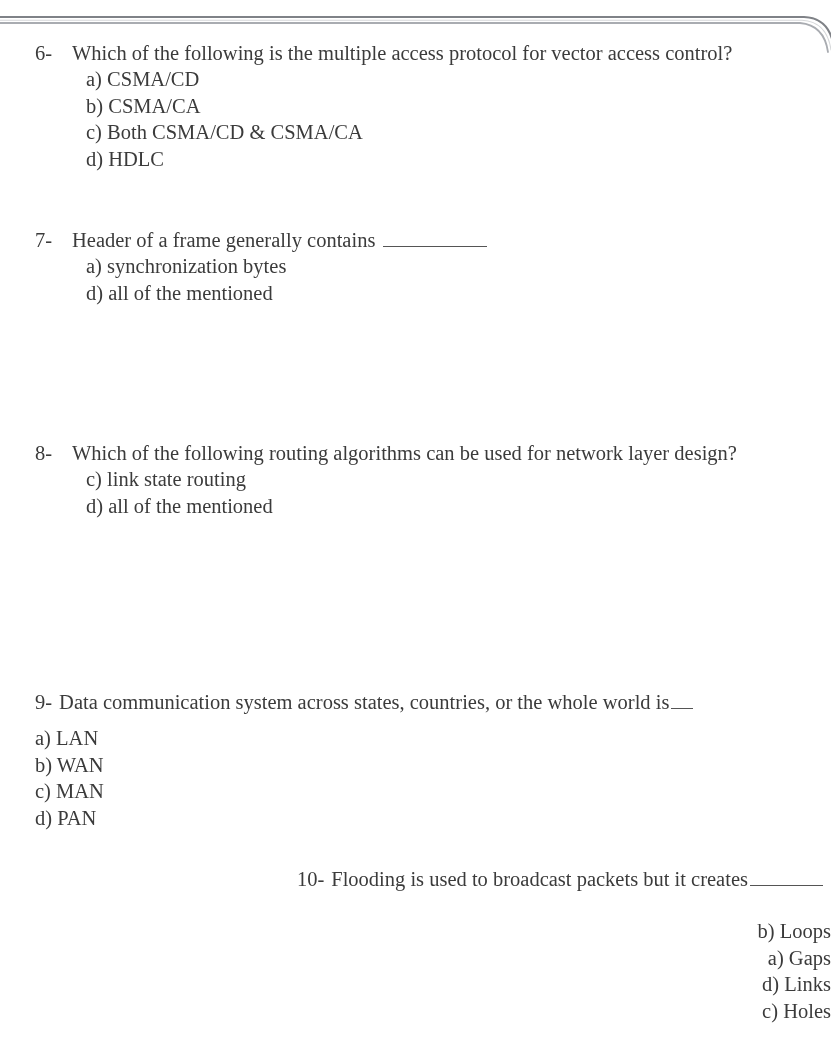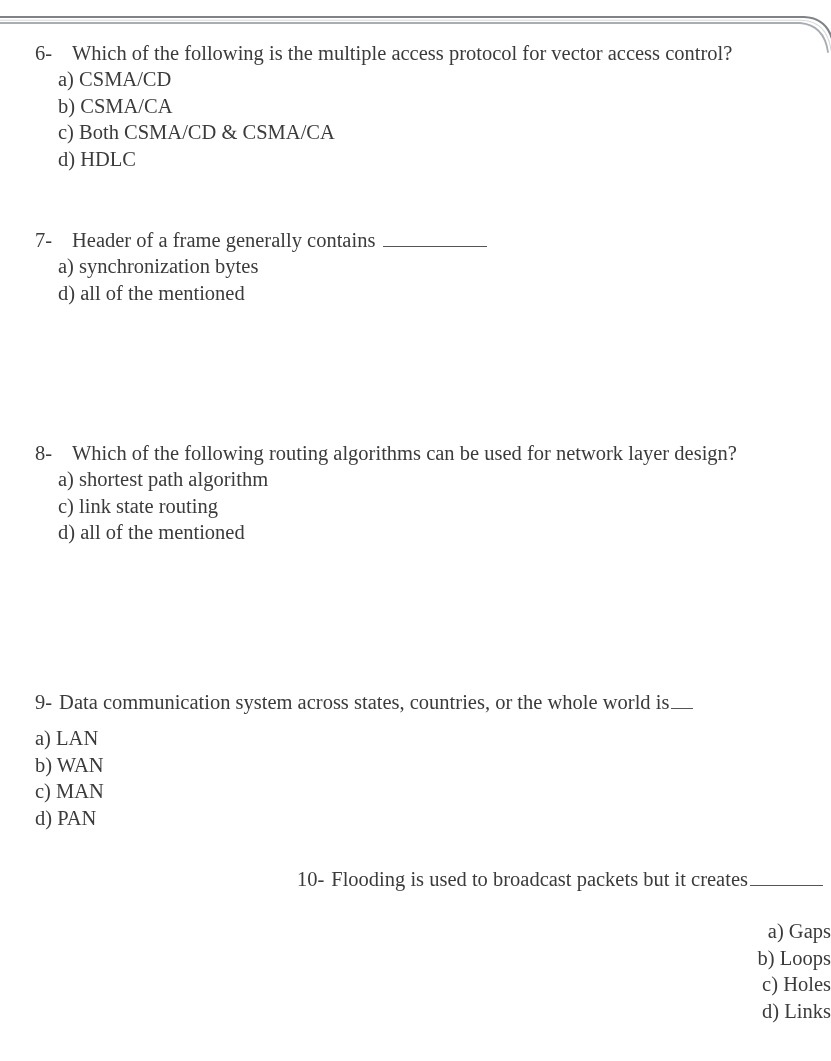--- a/index.html
+++ b/index.html
@@ -85,21 +85,21 @@
     height: 0.92em;
     margin-left: 2px;
   }
   .blank.sp {
     margin-left: 8px;
   }
 
   .q-options {
     font-size: 20.5px;
     line-height: 26.5px;
-    padding-left: 58px;
+    padding-left: 86px;
   }
   .q-options.flush {
     padding-left: 35px;
   }
   .opt {
     white-space: pre;
   }
 </style>
 </head>
 <body>
@@ -139,21 +139,20 @@
         <div class="opt">d) all of the mentioned</div>
       </div>
     </div>
 
     <div class="q-block" style="top:440px;">
       <div class="q-head">
         <span class="q-num">8-</span>
         <span class="q-text">Which of the following routing algorithms can be used for network layer design?</span>
       </div>
       <div class="q-options">
-        <div class="opt">a) shortest path algorithm</div>
         <div class="opt">c) link state routing</div>
         <div class="opt">d) all of the mentioned</div>
       </div>
     </div>
 
     <div class="q-block" style="top:689px;">
       <div class="q-head flow">
         <span class="q-num">9-</span><span class="q-text"><span>Data communication system across states, countries, or the whole world is</span><span class="blank" style="width:22px;"></span></span>
       </div>
       <div class="q-options flush" style="margin-top:10px;">
@@ -162,21 +161,21 @@
         <div class="opt">c) MAN</div>
         <div class="opt">d) PAN</div>
       </div>
     </div>
 
     <div class="q-block" style="top:866px;text-align:right;">
       <div class="q-head flow">
         <span class="q-num">10-</span><span class="q-text"><span>Flooding is used to broadcast packets but it creates</span><span class="blank" style="width:73px;"></span></span>
       </div>
       <div class="q-options flush" style="margin-top:26px;">
+        <div class="opt">b) Loops</div>
         <div class="opt">a) Gaps</div>
-        <div class="opt">b) Loops</div>
+        <div class="opt">d) Links</div>
         <div class="opt">c) Holes</div>
-        <div class="opt">d) Links</div>
       </div>
     </div>
 
   </div>
 </div>
 
 </body></html>

